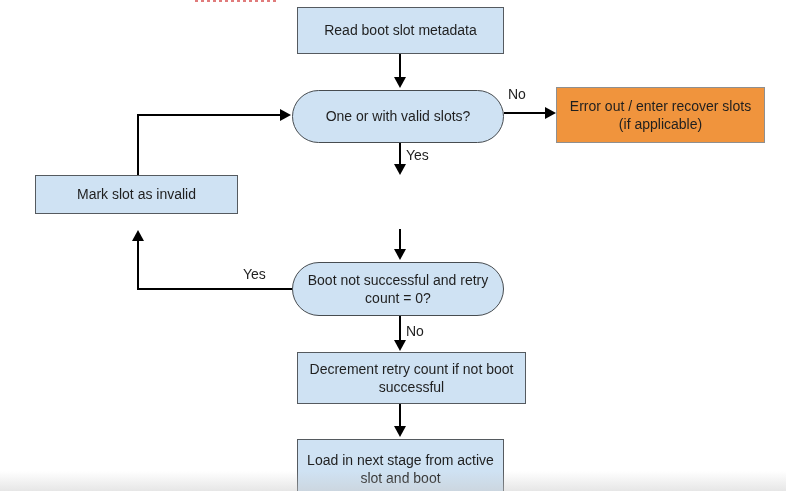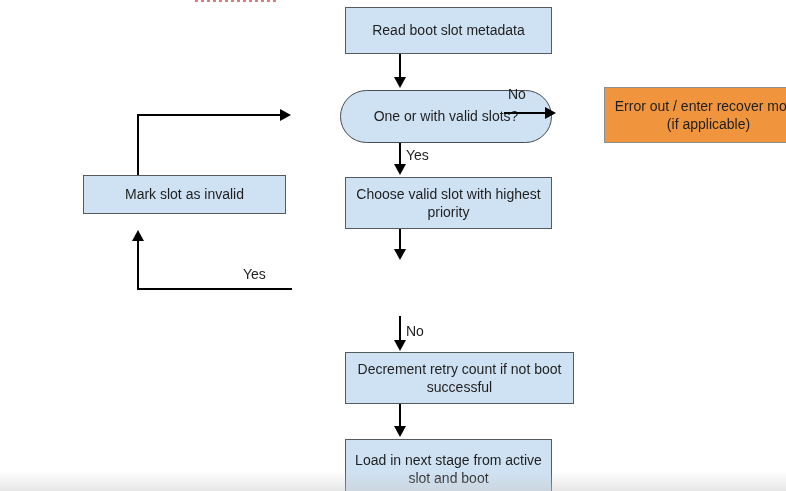--- a/index.html
+++ b/index.html
@@ -12,21 +12,20 @@
     color:var(--text,#1f1f1f);
     font-size:14px;
   }
   .node{
     position:absolute;
     display:flex;align-items:center;justify-content:center;
     text-align:center;
     line-height:1.3;
     box-sizing:border-box;
     padding:4px 6px;
-    margin-left:48px;
   }
   .proc{
     background:var(--process-fill,#cfe2f3);
     border:1px solid var(--process-border,#555a5f);
   }
   .pill{
     background:var(--decision-fill,#cfe2f3);
     border:1px solid var(--decision-border,#474c50);
     border-radius:27px;
   }
@@ -68,27 +67,27 @@
 
   <div class="node proc" id="n-read">
     <span>Read boot slot metadata</span>
   </div>
 
   <div class="node pill" id="n-valid">
     <span>One or with valid slots?</span>
   </div>
 
   <div class="node err" id="n-error">
-    <span>Error out / enter recover mode (if applicable)</span>
+    <span>Error out / enter recover slots (if applicable)</span>
   </div>
 
-  <div class="node proc" id="n-choose">
-    <span>Choose valid slot with highest priority</span>
+
+  <div class="node pill" id="n-bootretry">
+    <span>Boot not successful and retry count = 0?</span>
   </div>
-
 
   <div class="node proc" id="n-decrement">
     <span>Decrement retry count if not boot successful</span>
   </div>
 
   <div class="node proc" id="n-load">
     <span>Load in next stage from active slot and boot</span>
   </div>
 
   <div class="node proc" id="n-mark">

